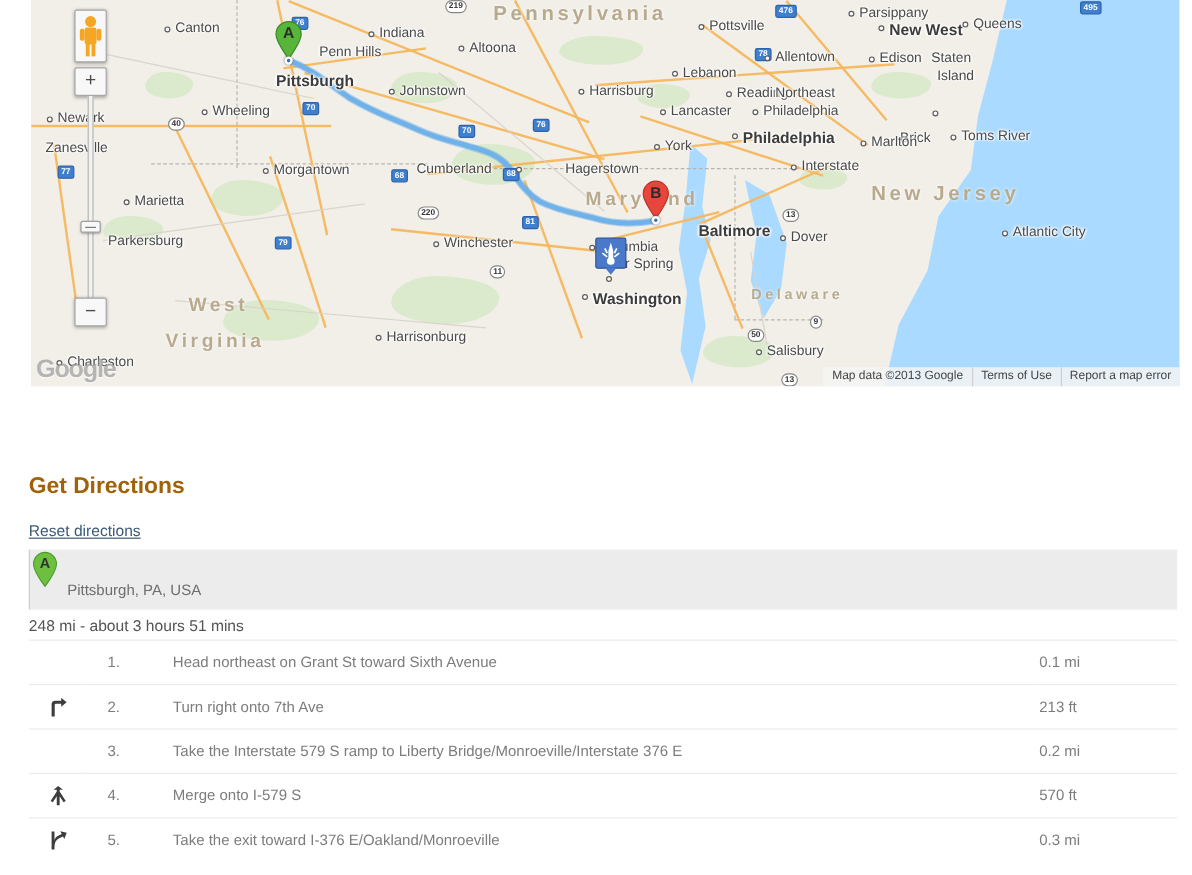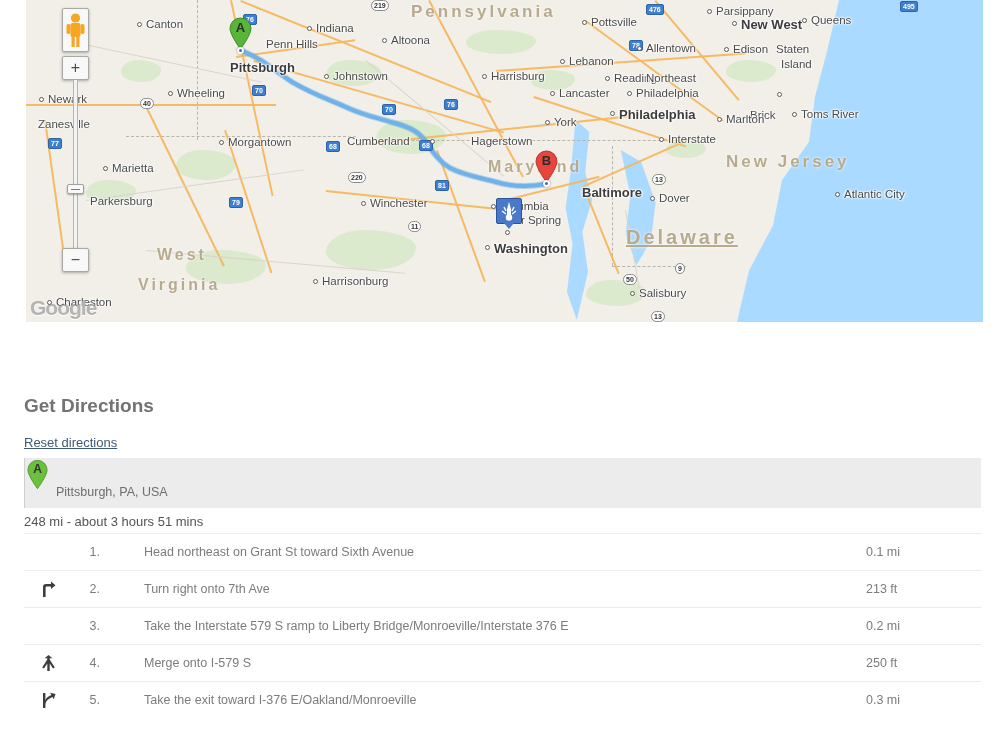--- a/index.html
+++ b/index.html
@@ -237,21 +237,21 @@
   #directions-panel {
     position: absolute;
     left: 0; top: 322px; width: 993px; height: 407px;
     background: #ffffff;
   }
   #page-title {
     position: absolute;
     left: 24px; top: 60px;
     font-size: 19px;
     font-weight: bold;
-    color: #737373;
+    color: #a16207;
     font-family: "Liberation Sans", sans-serif;
   }
   #reset-directions-link {
     position: absolute;
     left: 24px; top: 113px;
     font-size: 13px;
     color: #3c5a78;
     text-decoration: underline;
     cursor: pointer;
     font-family: "Liberation Sans", sans-serif;
@@ -370,21 +370,21 @@
       <path d="M 214,50 C 235,58 248,70 266,82 C 290,96 305,100 322,108
                C 340,116 352,118 365,122 C 380,126 392,130 400,142
                C 408,154 414,162 424,168 C 440,176 456,178 470,182
                C 490,188 508,186 520,184" fill="none" stroke="#6fb2ea" stroke-width="4" stroke-linecap="round" stroke-linejoin="round"></path>
     </svg>
 
     <div id="state-labels">
         <div class="state-label" style="left: 385px; top: 2px; font-size: 17px;">Pennsylvania</div>
         <div class="state-label" style="left: 700px; top: 152px; font-size: 17px;">New Jersey</div>
         <div class="state-label" style="left: 462px; top: 158px; font-size: 16px;">Maryland</div>
-        <div class="state-label" style="left: 600px; top: 226px; font-size: 20px; text-decoration: underline;">Delaware</div>
+        <div class="state-label" style="left: 600px; top: 238px; font-size: 12px;">Delaware</div>
         <div class="state-label" style="left: 131px; top: 246px; font-size: 16px;">West</div>
         <div class="state-label" style="left: 112px; top: 276px; font-size: 16px;">Virginia</div>
       </div>
 
     <div id="shield-layer">
         <div class="shield us" style="left: 345px; top: 0px;">219</div>
         <div class="shield" style="left: 217px; top: 14px;">76</div>
         <div class="shield" style="left: 620px; top: 4px;">476</div>
         <div class="shield" style="left: 874px; top: 1px;">495</div>
         <div class="shield" style="left: 603px; top: 40px;">78</div>
@@ -524,20 +524,25 @@
 
     <div id="zoom-control">
       <div class="zoombtn" id="zoom-in-button">+</div>
       <div id="zoom-slider-track"></div>
       <div id="zoom-slider-handle"></div>
       <div class="zoombtn" id="zoom-out-button">−</div>
     </div>
 
     <div id="google-watermark">Google</div>
 
+    <div id="map-attribution">
+      <span>Map data ©2013 Google</span>
+      <span>Terms of Use</span>
+      <span>Report a map error</span>
+    </div>
   </div>
 </div>
 
 <div id="directions-panel">
 
   <h1 id="page-title">Get Directions</h1>
 
   <a id="reset-directions-link">Reset directions</a>
 
   <div id="origin-row">
@@ -577,21 +582,21 @@
           <td class="col-dist">0.2 mi</td>
         </tr>
         <tr>
           <td class="col-icon step-icon">
             <svg width="15" height="17" viewBox="0 0 15 17">
               <path d="M6.3 16 L6.3 8.5 L3 13.5 L1.2 12.4 L6.3 4.6 L6.3 3.2 L3.6 3.2 L7.5 0 L11.4 3.2 L8.7 3.2 L8.7 4.6 L13.8 12.4 L12 13.5 L8.7 8.5 L8.7 16 Z" fill="#3d3d3d"></path>
             </svg>
           </td>
           <td class="col-num">4.</td>
           <td class="col-text">Merge onto I-579 S</td>
-          <td class="col-dist">250 ft</td>
+          <td class="col-dist">570 ft</td>
         </tr>
         <tr>
           <td class="col-icon step-icon">
             <svg width="15" height="17" viewBox="0 0 15 17">
               <path d="M2 16 L2 1 L4.4 1 L4.4 9 Q4.4 6 7.5 4.4 L10.4 3 L9.2 0.8 L14.6 2 L12.6 7.2 L11.5 5 L8.7 6.4 Q4.4 8.6 4.4 13 L4.4 16 Z" fill="#3d3d3d"></path>
             </svg>
           </td>
           <td class="col-num">5.</td>
           <td class="col-text">Take the exit toward I-376 E/Oakland/Monroeville</td>
           <td class="col-dist">0.3 mi</td>

